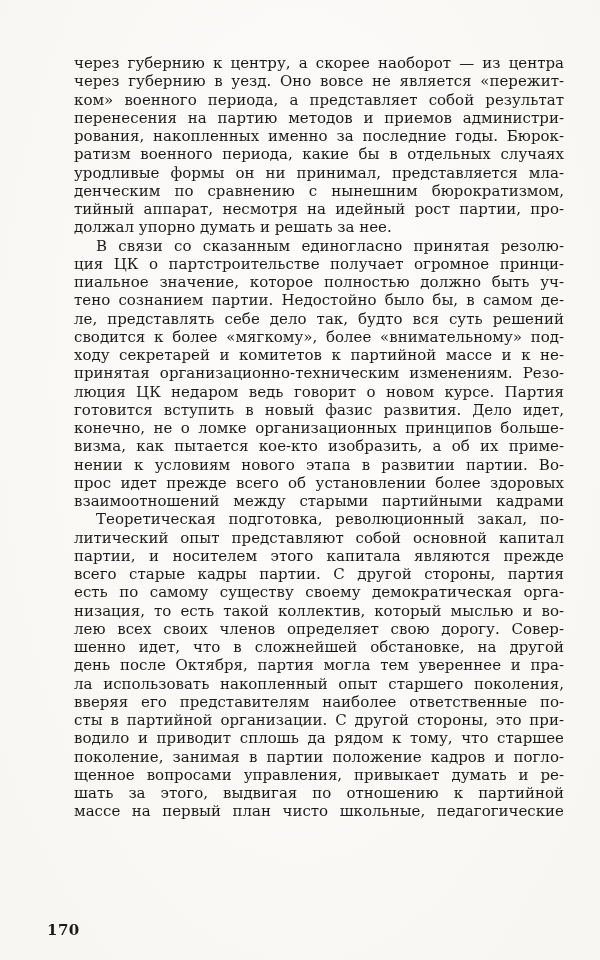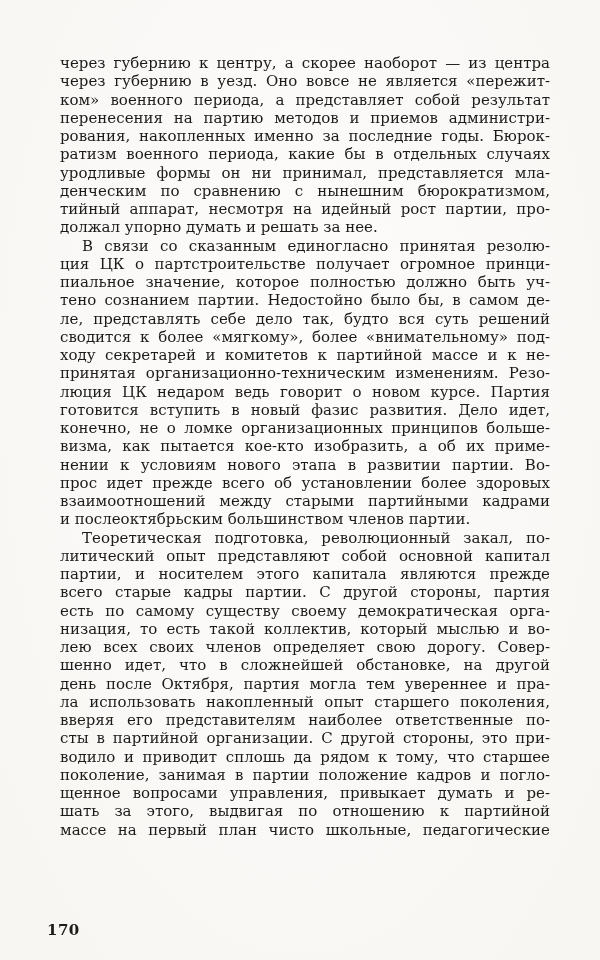--- a/index.html
+++ b/index.html
@@ -17,21 +17,21 @@
   .page {
     position: absolute;
     inset: 0;
     background:
       radial-gradient(ellipse at 50% 40%, rgba(255,255,255,0.5), rgba(0,0,0,0.015) 90%),
       #fbfaf7;
   }
   .text-block {
     position: absolute;
     top: 54px;
-    left: 60px;
+    left: 74px;
     width: 490px;
     color: #1c1b19;
     font-size: 15px;
   }
   .line {
     line-height: 18.25px;
     height: 18.25px;
     text-align: justify;
     text-align-last: justify;
     text-justify: inter-word;
@@ -79,21 +79,20 @@
       <div class="line"><span>сводится к более «мягкому», более «внимательному» под-</span></div>
       <div class="line"><span>ходу секретарей и комитетов к партийной массе и к не-</span></div>
       <div class="line"><span>принятая организационно-техническим изменениям. </span><span class="it">Резо-</span></div>
       <div class="line"><span class="it">люция ЦК недаром ведь говорит о новом курсе.</span><span> Партия</span></div>
       <div class="line"><span>готовится вступить в новый фазис развития. Дело идет,</span></div>
       <div class="line"><span>конечно, не о ломке организационных принципов больше-</span></div>
       <div class="line"><span>визма, как пытается кое-кто изобразить, а об их приме-</span></div>
       <div class="line"><span>нении к условиям нового этапа в развитии партии. Во-</span></div>
       <div class="line"><span>прос идет прежде всего об установлении более здоровых</span></div>
       <div class="line"><span>взаимоотношений между старыми партийными кадрами</span></div>
-      <div class="line last"><span>и послеоктябрьским большинством членов партии.</span></div>
       <div class="line indent"><span>Теоретическая подготовка, революционный закал, по-</span></div>
       <div class="line"><span>литический опыт представляют собой основной капитал</span></div>
       <div class="line"><span>партии, и носителем этого капитала являются прежде</span></div>
       <div class="line"><span>всего старые кадры партии. С другой стороны, партия</span></div>
       <div class="line"><span>есть по самому существу своему демократическая орга-</span></div>
       <div class="line"><span>низация, то есть такой коллектив, который мыслью и во-</span></div>
       <div class="line"><span>лею всех своих членов определяет свою дорогу. Совер-</span></div>
       <div class="line"><span>шенно идет, что в сложнейшей обстановке, на другой</span></div>
       <div class="line"><span>день после Октября, партия могла тем увереннее и пра-</span></div>
       <div class="line"><span>ла использовать накопленный опыт старшего поколения,</span></div>

